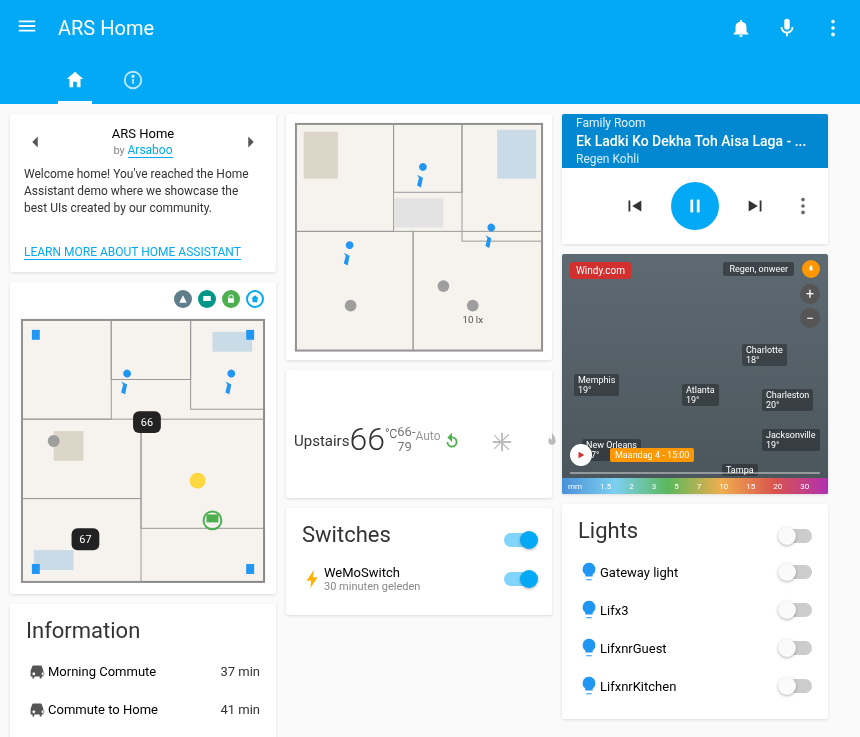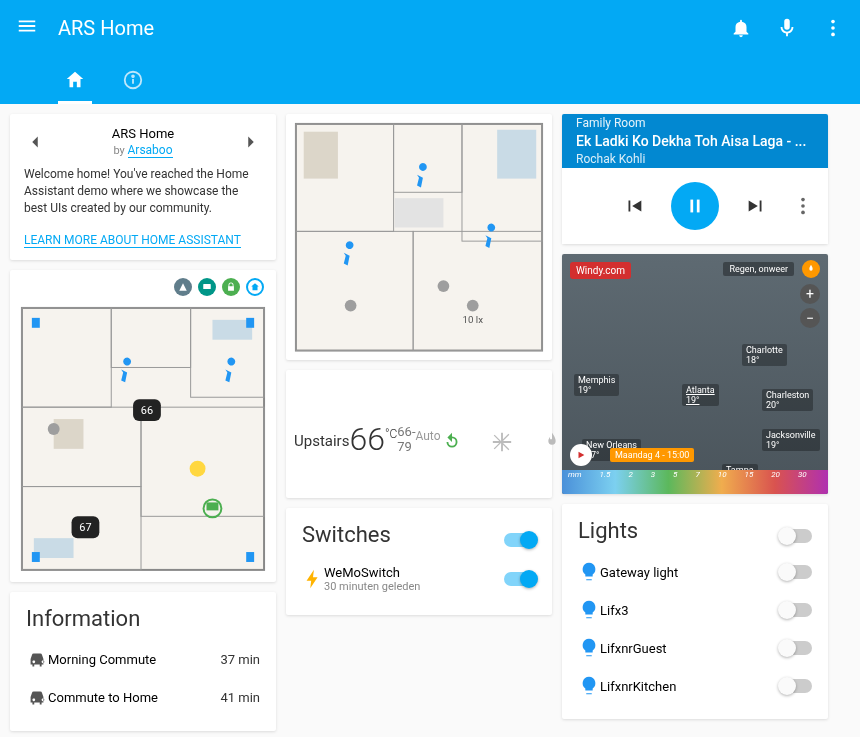--- a/index.html
+++ b/index.html
@@ -10,21 +10,21 @@
   .topbar .icons { display: flex; gap: 24px; align-items: center; }
   .tabs { background: #03a9f4; height: 48px; display: flex; align-items: center; padding-left: 64px; gap: 36px; }
   .tab { position: relative; height: 48px; display: flex; align-items: center; }
   .tab.active::after { content: ""; position: absolute; bottom: 0; left: -6px; right: -6px; height: 3px; background: #fff; }
   .dash { display: grid; grid-template-columns: 266px 266px 266px; gap: 10px; padding: 10px; }
   .col { display: flex; flex-direction: column; gap: 10px; }
   .card { background: #fff; border-radius: 2px; box-shadow: 0 1px 3px rgba(0,0,0,.12); }
   .welcome { padding: 12px 14px; }
   .welcome .nav { display: flex; align-items: center; justify-content: space-between; margin-bottom: 8px; }
   .welcome .nav .center { text-align: center; font-size: 13px; line-height: 1.3; }
-  .welcome p { font-size: 12px; color: #333; line-height: 1.4; margin-bottom: 12px; }
+  .welcome p { font-size: 12px; color: #333; line-height: 1.4; margin-bottom: 24px; }
   .welcome a { font-size: 12px; color: #03a9f4; text-decoration: none; border-bottom: 1px solid #03a9f4; }
   .link { color: #03a9f4; text-decoration: underline; }
   .floorplan { position: relative; background: #fff; }
   .fp-svg { width: 100%; display: block; }
   .thermo { display: flex; flex-direction: row; align-items: center; padding: 16px 8px 12px; }
   .thermo-name { font-size: 15px; color: #333; margin-top: 10px; }
   .thermo-temp { font-size: 32px; font-weight: 300; color: #333; margin-top: 6px; }
   .thermo-temp sup { font-size: 12px; vertical-align: super; }
   .thermo-range { font-size: 13px; color: #777; margin-top: 6px; }
   .thermo-mode { font-size: 12px; color: #999; }
@@ -49,21 +49,21 @@
   .media .more { position: absolute; right: 14px; color: #666; }
   .map { position: relative; height: 240px; background: linear-gradient(180deg,#5e6a72,#4a545b); overflow: hidden; }
   .map .logo { position: absolute; top: 8px; left: 8px; background: #d32f2f; color: #fff; font-size: 10px; padding: 3px 6px; border-radius: 3px; }
   .map .regen { position: absolute; top: 8px; right: 34px; background: rgba(0,0,0,.35); color: #fff; font-size: 9px; padding: 2px 6px; border-radius: 2px; }
   .map .zoom { position: absolute; top: 30px; right: 8px; display: flex; flex-direction: column; gap: 4px; }
   .map .zb { width: 20px; height: 20px; background: #555; color: #fff; border-radius: 50%; display: flex; align-items: center; justify-content: center; font-size: 14px; }
   .map .city { position: absolute; background: rgba(0,0,0,.3); color: #fff; font-size: 9px; padding: 1px 4px; border-radius: 2px; }
   .map .timeline { position: absolute; bottom: 28px; left: 8px; display: flex; align-items: center; gap: 18px; }
   .map .playb { width: 22px; height: 22px; background: #fff; border-radius: 50%; display: flex; align-items: center; justify-content: center; }
   .map .tag { background: #ff9800; color: #fff; font-size: 9px; padding: 2px 5px; border-radius: 2px; }
-  .map .scale { position: absolute; bottom: 0; left: 0; right: 0; height: 24px; background: linear-gradient(90deg,#4a90d9,#7cd0f0,#5cb85c,#f0ad4e,#d9534f,#b030b0); display: flex; align-items: flex-start; padding-left: 6px; color: #fff; font-size: 8px; gap: 18px; font-style: italic; }
+  .map .scale { position: absolute; bottom: 0; left: 0; right: 0; height: 16px; background: linear-gradient(90deg,#4a90d9,#7cd0f0,#5cb85c,#f0ad4e,#d9534f,#b030b0); display: flex; align-items: center; padding-left: 6px; color: #fff; font-size: 8px; gap: 18px; }
   .lights { padding: 14px 16px; }
   .info { padding: 14px 16px; }
   .val { font-size: 13px; color: #333; }
   svg.ic { width: 22px; height: 22px; }
   .bulb { color: #2196f3; }
 </style>
 </head>
 <body>
 
 <div class="topbar">
@@ -272,21 +272,21 @@
       </div>
 
     </div>
   </div>
 
   <div class="col">
     <div class="card media">
       <div class="hdr">
         <div class="room">Family Room</div>
         <div class="track">Ek Ladki Ko Dekha Toh Aisa Laga - ...</div>
-        <div class="artist">Rochak Kohli</div>
+        <div class="artist">Regen Kohli</div>
       </div>
       <div class="ctrls">
         <svg class="ic" viewBox="0 0 24 24" fill="#333">
             <path d="M6 6h2v12H6zM20 6v12l-10-6z"></path>
           </svg>
         <div class="play">
           <svg width="22" height="22" viewBox="0 0 24 24" fill="#fff">
               <rect x="7" y="5" width="3" height="14"></rect>
               <rect x="14" y="5" width="3" height="14"></rect>
             </svg>
@@ -309,21 +309,21 @@
           <svg width="10" height="10" viewBox="0 0 24 24" fill="#fff">
             <path d="M12 2s4 6 4 10a4 4 0 1 1-8 0c0-4 4-10 4-10z"></path>
           </svg>
         </span>
       <div class="zoom">
         <div class="zb">+</div>
         <div class="zb">−</div>
       </div>
       <div id="cities">
           <div class="city" style="left: 12px; top: 120px;">Memphis<br>19°</div>
-          <div class="city" style="left: 120px; top: 130px; text-decoration: underline;">Atlanta<br>19°</div>
+          <div class="city" style="left: 120px; top: 130px;">Atlanta<br>19°</div>
           <div class="city" style="left: 180px; top: 90px;">Charlotte<br>18°</div>
           <div class="city" style="left: 200px; top: 135px;">Charleston<br>20°</div>
           <div class="city" style="left: 200px; top: 175px;">Jacksonville<br>19°</div>
           <div class="city" style="left: 160px; top: 210px;">Tampa</div>
           <div class="city" style="left: 20px; top: 185px;">New Orleans<br>17°</div>
         </div>
       <div class="timeline">
         <div class="playb">
             <svg width="10" height="10" viewBox="0 0 24 24" fill="#d32f2f">
               <path d="M6 4l14 8-14 8z"></path>

